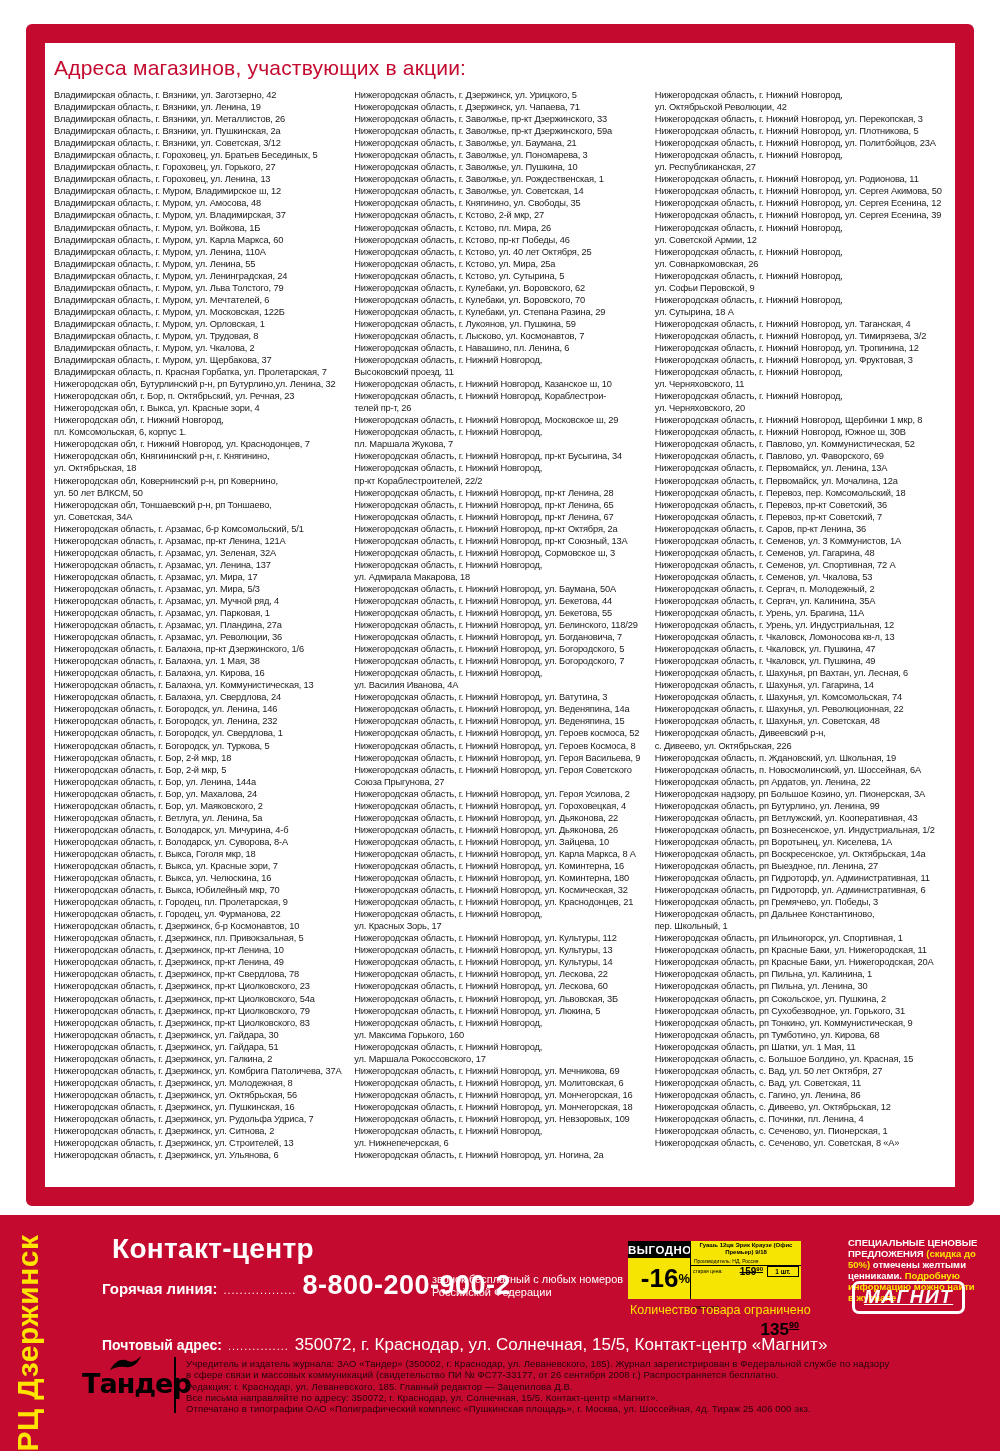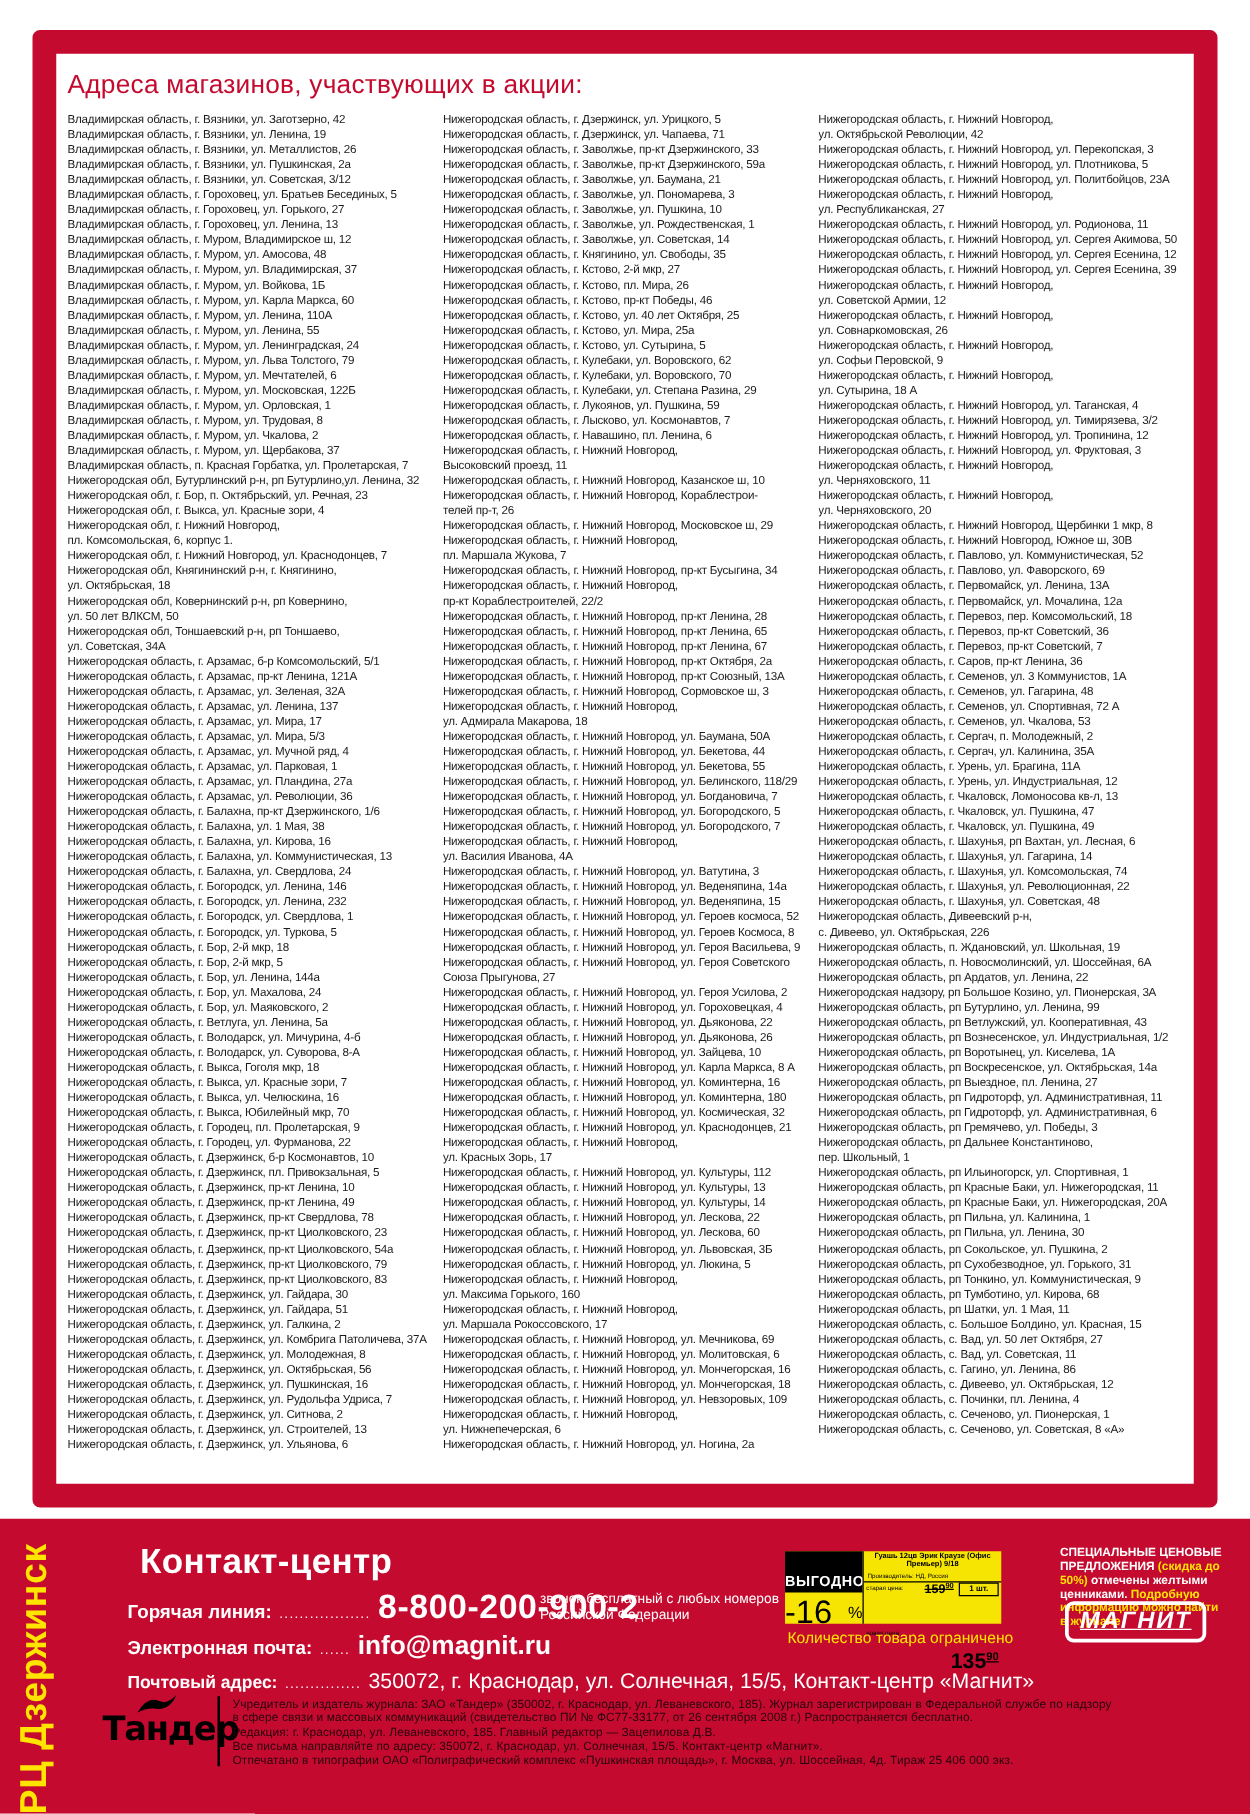--- a/index.html
+++ b/index.html
@@ -31,22 +31,22 @@
   .row-email{top:90px;}
   .row-email .val{font-size:21px;font-weight:bold;}
   .row-postal{top:120px;}
   .row-postal .lbl{font-size:14px;}
   .row-postal .val{font-size:17px;font-weight:normal;}
   .phone-note{position:absolute;left:432px;top:58px;font-size:11px;line-height:13px;font-weight:normal;}
 
   
   .tag{position:absolute;left:628px;top:26px;width:173px;height:58px;display:flex;background:var(--tagyellow);color:#000;}
   .tag-left{width:62px;display:flex;flex-direction:column;}
-  .tag-badge{background:#000;color:#fff;font-weight:bold;font-size:11.5px;text-align:center;padding:19px 0 2px;letter-spacing:.5px;}
-  .tag-discount{flex:1;display:flex;align-items:center;justify-content:space-between;font-weight:normal;font-size:26px;}
+  .tag-badge{background:#000;color:#fff;font-weight:bold;font-size:11.5px;text-align:center;padding:3px 0 2px;letter-spacing:.5px;}
+  .tag-discount{flex:1;display:flex;align-items:center;justify-content:flex-end;font-weight:bold;font-size:26px;}
   .tag-discount sup{font-size:13px;}
   .tag-right{flex:1;display:flex;flex-direction:column;border-left:1px solid #000;}
   .tag-barcode{height:9px;background:repeating-linear-gradient(90deg,#000 0 2px,#fff 2px 3px,#000 3px 4px,#fff 4px 6px);}
   .tag-product{font-weight:bold;font-size:6px;line-height:6.8px;text-align:center;padding:1px 3px 0;}
   .tag-producer{font-size:5px;border-bottom:1px solid #000;padding:1px 3px;margin-top:1px;}
   .tag-prices{flex:1;display:grid;grid-template-columns:30px 1fr 32px;align-items:center;padding:0 2px;}
   .tag-lbl{font-size:5px;line-height:6px;}
   .tag-old{font-size:10px;font-weight:bold;text-decoration:line-through;text-align:right;padding-right:4px;}
   .tag-old sup{font-size:6px;}
   .tag-qty{font-size:6.5px;font-weight:bold;border:1px solid #000;text-align:center;padding:1px 0;}
@@ -363,25 +363,20 @@
     <div class="row row-hotline">
       <span class="lbl">Горячая линия:</span>
       <span class="dots">..................</span>
       <span class="val">8-800-200-900-2</span>
     </div>
     <div class="phone-note">
       <div>звонок бесплатный с любых номеров</div>
       <div>Российской Федерации</div>
     </div>
 
-    <div class="row row-email">
-      <span class="lbl">Электронная почта:</span>
-      <span class="dots">......</span>
-      <span class="val">info@magnit.ru</span>
-    </div>
 
     <div class="row row-postal">
       <span class="lbl">Почтовый адрес:</span>
       <span class="dots">...............</span>
       <span class="val">350072, г. Краснодар, ул. Солнечная, 15/5, Контакт-центр «Магнит»</span>
     </div>
 
     <div class="tag">
       <div class="tag-left">
         <div class="tag-badge">ВЫГОДНО</div>

